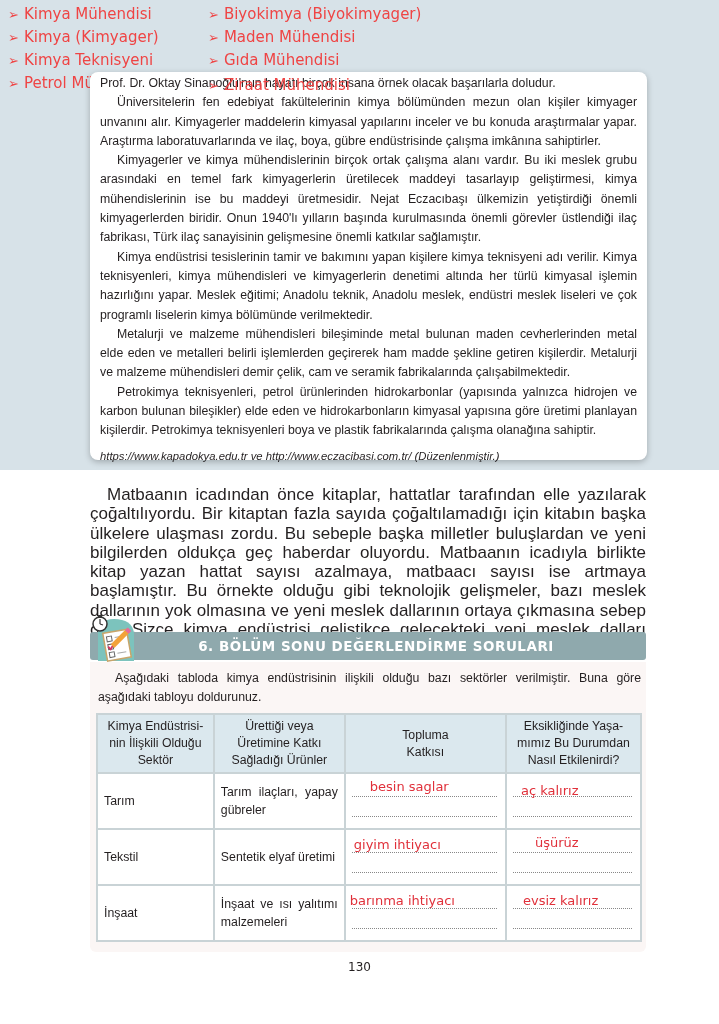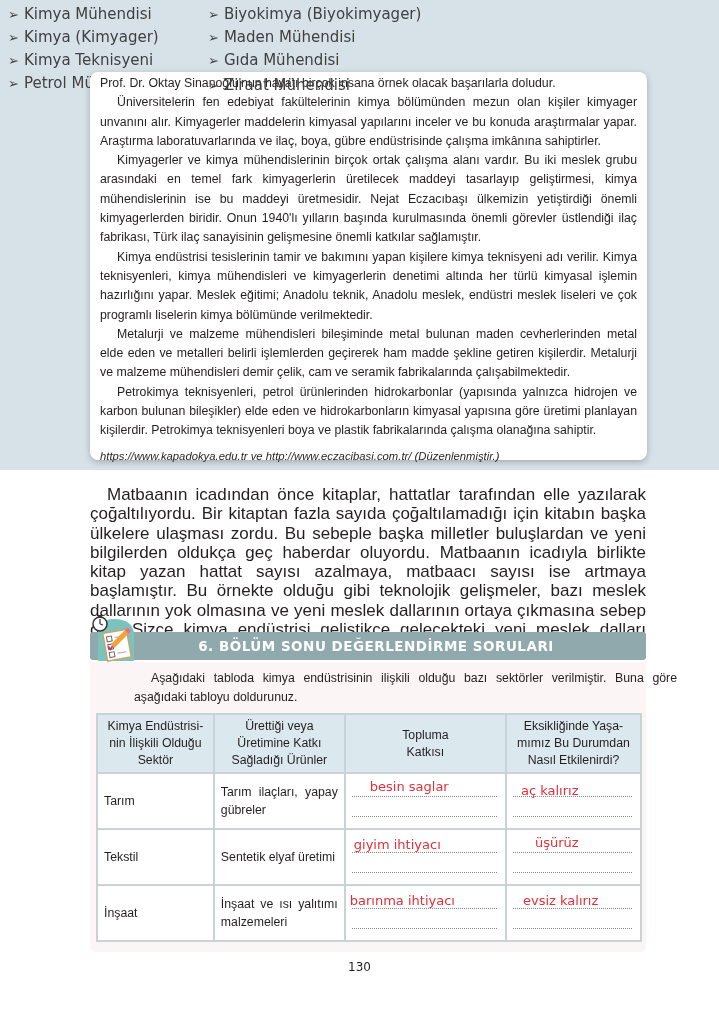--- a/index.html
+++ b/index.html
@@ -7,21 +7,21 @@
   body { position: relative; font-family: "Liberation Sans", sans-serif; color: #231f20; }
 
   .top-band {
     position: absolute; left: 0; top: 0; width: 719px; height: 470px;
     background: #d7e2e8;
   }
 
   .careers { position: absolute; left: 8px; top: 2px; width: 420px; }
   .career {
     position: absolute; font-family: "DejaVu Sans", sans-serif; font-size: 15px;
-    color: #404040; white-space: nowrap; line-height: 20px;
+    color: #ef4444; white-space: nowrap; line-height: 20px;
   }
   .career .arrow { font-size: 13px; margin-right: 5px; }
 
   .info-box {
     position: absolute; left: 90px; top: 72px; width: 557px; height: 388px;
     background: #ffffff; border-radius: 8px;
     box-shadow: 0 2px 6px rgba(0,0,0,0.25);
     padding: 2px 10px 0 10px;
     font-size: 12.3px; line-height: 19.3px; text-align: justify;
   }
@@ -48,21 +48,21 @@
   .banner-icon {
     position: absolute; left: 88px; top: 613px; width: 52px; height: 50px; z-index: 3;
   }
 
   .question-area {
     position: absolute; left: 90px; top: 662px; width: 556px; height: 290px;
     background: #fbf6f5; border-radius: 0 0 6px 6px;
   }
   .question-text {
     position: absolute; left: 98px; top: 669px; width: 543px;
-    font-size: 12.3px; line-height: 19.3px; text-align: justify; text-indent: 17px; margin-left: 36px;
+    font-size: 12.3px; line-height: 19.3px; text-align: justify; text-indent: 17px;
   }
 
   table.sector-table {
     position: absolute; left: 96px; top: 713px; width: 546px;
     border-collapse: separate; border-spacing: 2px; background: #c9d3d6;
     font-size: 12.3px;
   }
   .sector-table th {
     background: #dbe8ee; font-weight: normal; color: #231f20;
     text-align: center; line-height: 17px; padding: 3px 4px; height: 56px;

